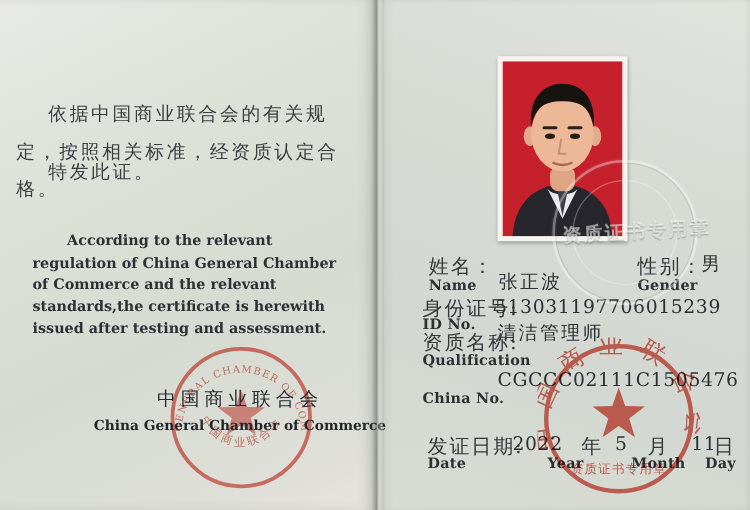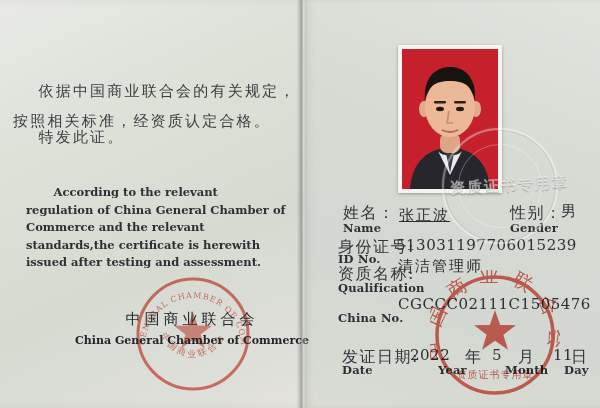--- a/index.html
+++ b/index.html
@@ -1,18 +1,18 @@
 <!DOCTYPE html>
 <html><head>
 <meta charset="utf-8">
 <style>
   html,body{margin:0;padding:0;background:#ffffff;}
   .scene{position:relative;width:600px;height:408px;overflow:hidden;
     background:#c9cec6;font-family:"DejaVu Serif","Liberation Serif",serif;color:#34373c;}
-  .page{position:absolute;top:0;height:408px;padding-left:10px;}
+  .page{position:absolute;top:0;height:408px;}
   .page-left{left:0;width:302px;
     background:linear-gradient(155deg,#e9eae6 0%,#dde1d8 30%,#d6dbd2 62%,#dedfd8 88%,#e6e4de 100%);
     box-shadow:inset -10px 0 14px -8px rgba(40,45,38,.35);}
   .page-right{left:302px;width:298px;
     background:linear-gradient(200deg,#e2e4de 0%,#d6dbd4 35%,#d2d8d1 70%,#dadcd4 100%);
     box-shadow:inset 8px 0 12px -8px rgba(40,45,38,.30), inset -4px 0 8px -6px rgba(40,45,38,.18);}
   .fold{position:absolute;left:297px;top:0;width:10px;height:408px;z-index:5;
     background:linear-gradient(90deg,rgba(30,35,28,0) 0%,rgba(30,35,28,.28) 45%,rgba(255,255,255,.35) 62%,rgba(30,35,28,.06) 100%);}
   .speck{position:absolute;left:11px;top:30px;width:4px;height:3px;background:#5a5d58;border-radius:50%;opacity:.7;}
 
@@ -114,21 +114,21 @@
 
         <path d="M 47,62 L 45,74 L 51,74" fill="none" stroke="#c98f6e" stroke-width="1.6"></path>
         <path d="M 40,81 Q 48,85 56,81" fill="none" stroke="#a86a52" stroke-width="1.8"></path>
       </svg>
     </div>
 
     <div class="emboss-ring"></div>
     <div class="emboss-text">资质证书专用章</div>
 
     <span class="f zh" style="left:41px;top:203px;">姓名：</span>
-    <span class="f val" style="left:97px;top:206px;text-decoration:underline;">张正波</span>
+    <span class="f val" style="left:97px;top:216px;">张正波</span>
     <span class="f zh" style="left:208px;top:203px;">性别：</span>
     <span class="f val" style="left:259px;top:202px;">男</span>
     <span class="f en" style="left:41px;top:221px;">Name</span>
     <span class="f en" style="left:208px;top:221px;">Gender</span>
 
     <span class="f zh" style="left:36px;top:237px;">身份证号:</span>
     <span class="f num" style="left:94px;top:236px;">513031197706015239</span>
     <span class="f en" style="left:36px;top:252px;">ID No.</span>
 
     <span class="f zh" style="left:36px;top:264px;">资质名称:</span>

